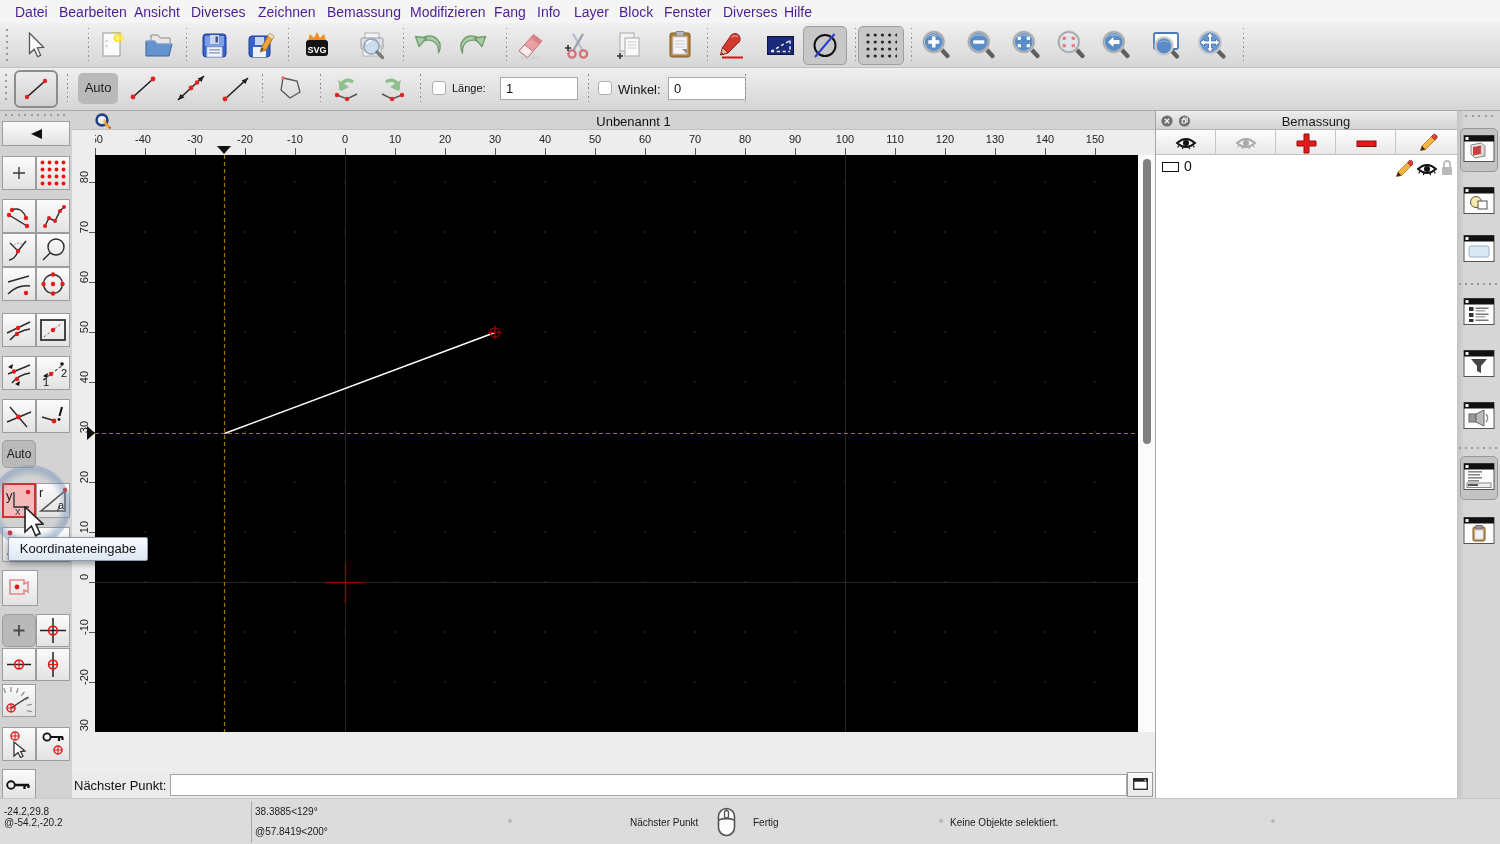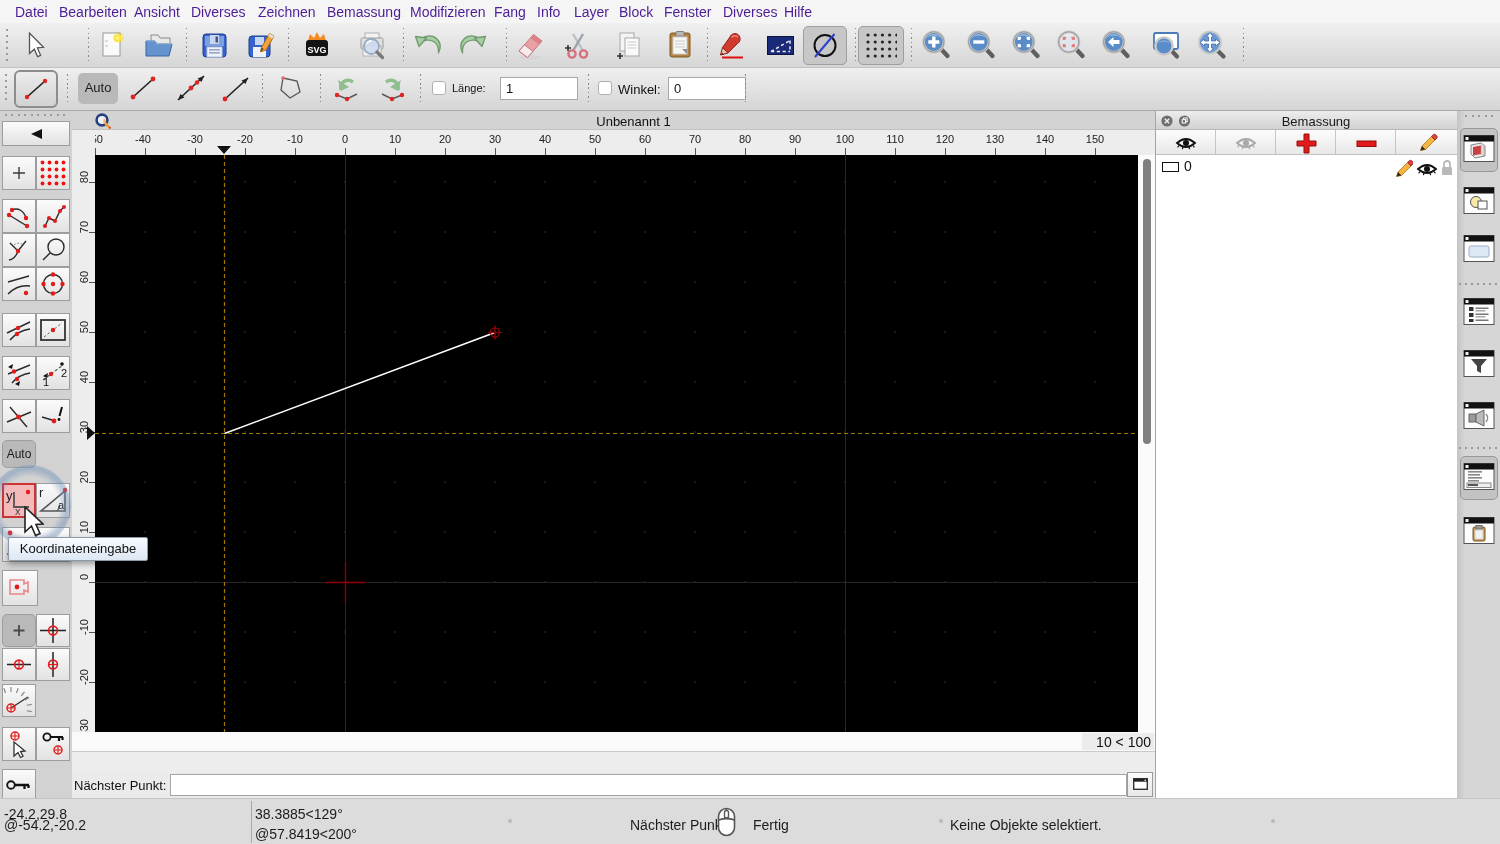--- a/index.html
+++ b/index.html
@@ -42,21 +42,21 @@
 #rtitle { position:absolute; left:0; top:0; width:302px; height:19px; background:linear-gradient(#ededed,#d2d2d2); border-bottom:1px solid #b5b5b5; }
 #rtitle .t { position:absolute; left:9px; width:100%; text-align:center; top:3px; font-size:13px; color:#1a1a1a; }
 #rtools { position:absolute; left:0; top:19px; width:302px; height:25px; background:linear-gradient(#fcfcfc,#e8e8e8); border-bottom:1px solid #c0c0c0; }
 #rtools .cell { position:absolute; top:0; height:25px; border-right:1px solid #c6c6c6; }
 
 #rstrip { left:1457px; top:111px; width:43px; height:687px; background:linear-gradient(90deg,#c4c4c4,#d6d6d6 8px); }
 .sbtn { position:absolute; left:3px; width:38px; height:44px; border-radius:5px; }
 .sbtn.on { background:#c3c3c3; border:1px solid #989898; }
 .dotsep { position:absolute; left:2px; width:40px; height:2px; background:repeating-linear-gradient(90deg,#9a9a9a 0 2px,rgba(0,0,0,0) 2px 6px); }
 
-#statusbar { left:0; top:798px; width:1500px; height:46px; background:#dcdcdc; border-top:1px solid #c6c6c6; font-size:14px; color:#1c1c1c; }
+#statusbar { left:0; top:798px; width:1500px; height:46px; background:#dcdcdc; border-top:1px solid #c6c6c6; font-size:10px; color:#1c1c1c; }
 #statusbar div { position:absolute; white-space:pre; }
 .sdot { position:absolute; width:4px; height:4px; border-radius:2px; background:#b9b9b9; }
 
 #tooltip { position:absolute; left:8px; top:537px; width:140px; height:24px; background:linear-gradient(#f8fbff,#dde7f3); border:1px solid #8b99ab; box-shadow:0 3px 6px rgba(0,0,0,0.35); font-size:13px; color:#111; text-align:center; padding-top:3px; border-radius:2px; z-index:30; }
 </style>
 </head>
 <body>
 
 <div id="menubar" class="abs">
   <span style="left:15px">Datei</span>
@@ -841,23 +841,20 @@
 <line x1="129.5" y1="278.5" x2="400" y2="177.5" stroke="#fff" stroke-width="1.6"></line>
 <g stroke="#8e0000" stroke-width="1.3" fill="none">
 <circle cx="400" cy="177.5" r="4.5"></circle>
 <line x1="393" y1="177.5" x2="407" y2="177.5"></line>
 <line x1="400" y1="170.5" x2="400" y2="184.5"></line>
 </g>
 </svg></div>
   <div id="scrolltrack">
       <div id="scrollthumb"></div>
     </div>
-  <div id="coordbar">
-      <div style="position:absolute;right:1px;top:1px;width:72px;height:17px;background:#ececec;font-size:14px;color:#111;text-align:right;padding:1px 3px 0 0">10 &lt; 100</div>
-    </div>
   <div id="inputrow">
     <div class="lbl">Nächster Punkt:</div>
     <div class="field"></div>
     <div class="btn"></div>
       <svg style="position:absolute;left:1061px;top:6px" width="15" height="12" viewBox="0 0 15 12">
         <rect x="0.7" y="0.7" width="13.6" height="10.6" fill="#fff" stroke="#333" stroke-width="1.4"></rect>
         <rect x="0.7" y="0.7" width="13.6" height="3" fill="#222"></rect>
         <circle cx="12.2" cy="2.2" r="0.8" fill="#fff"></circle>
       </svg>
   </div>

